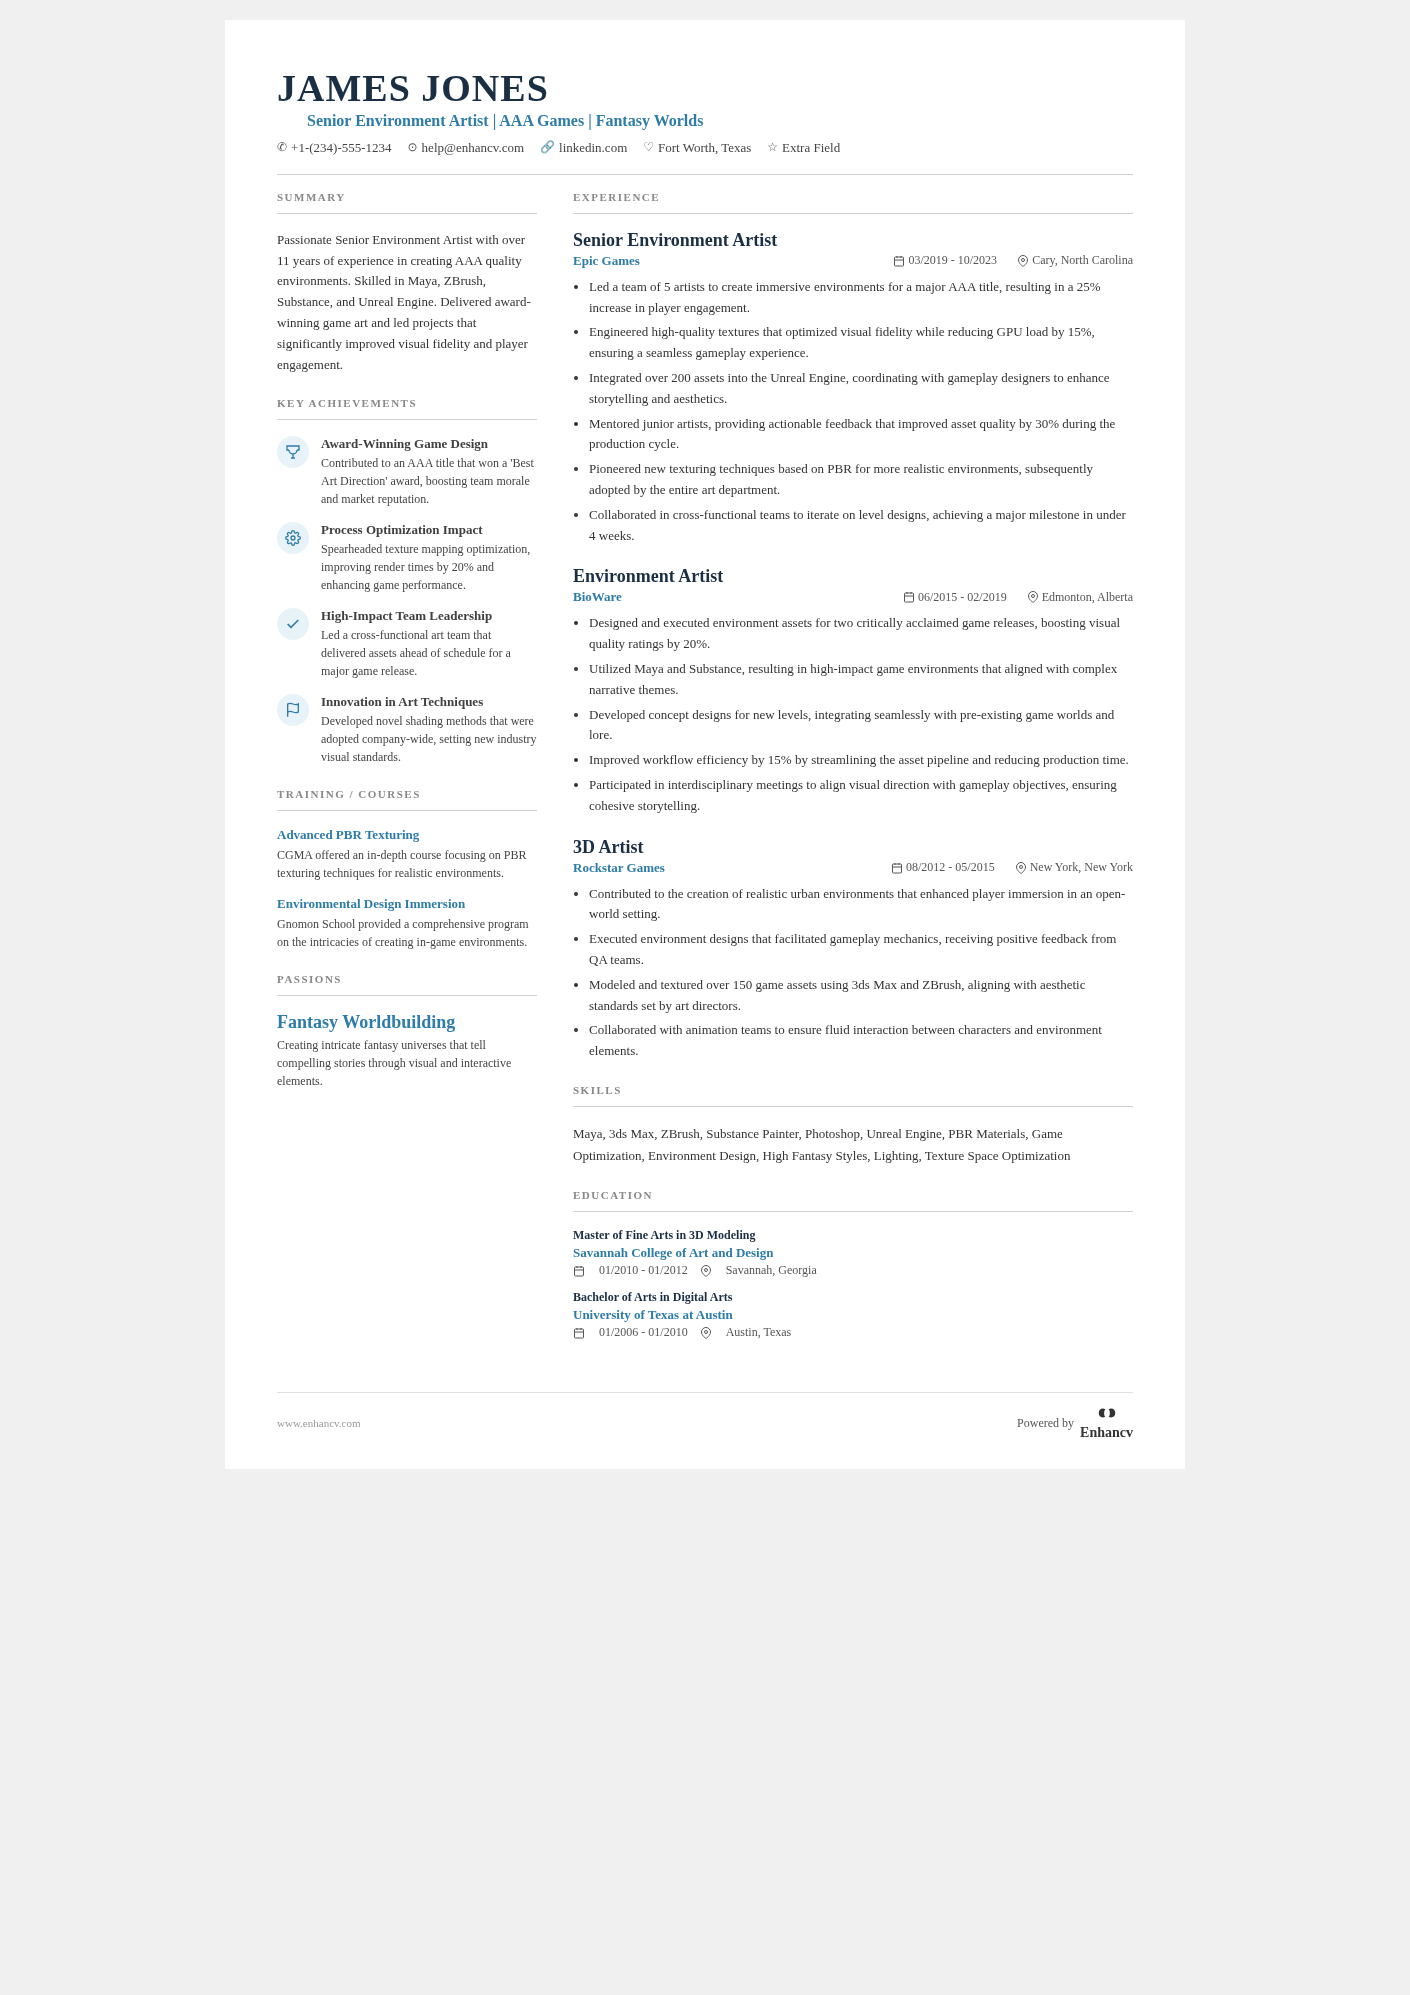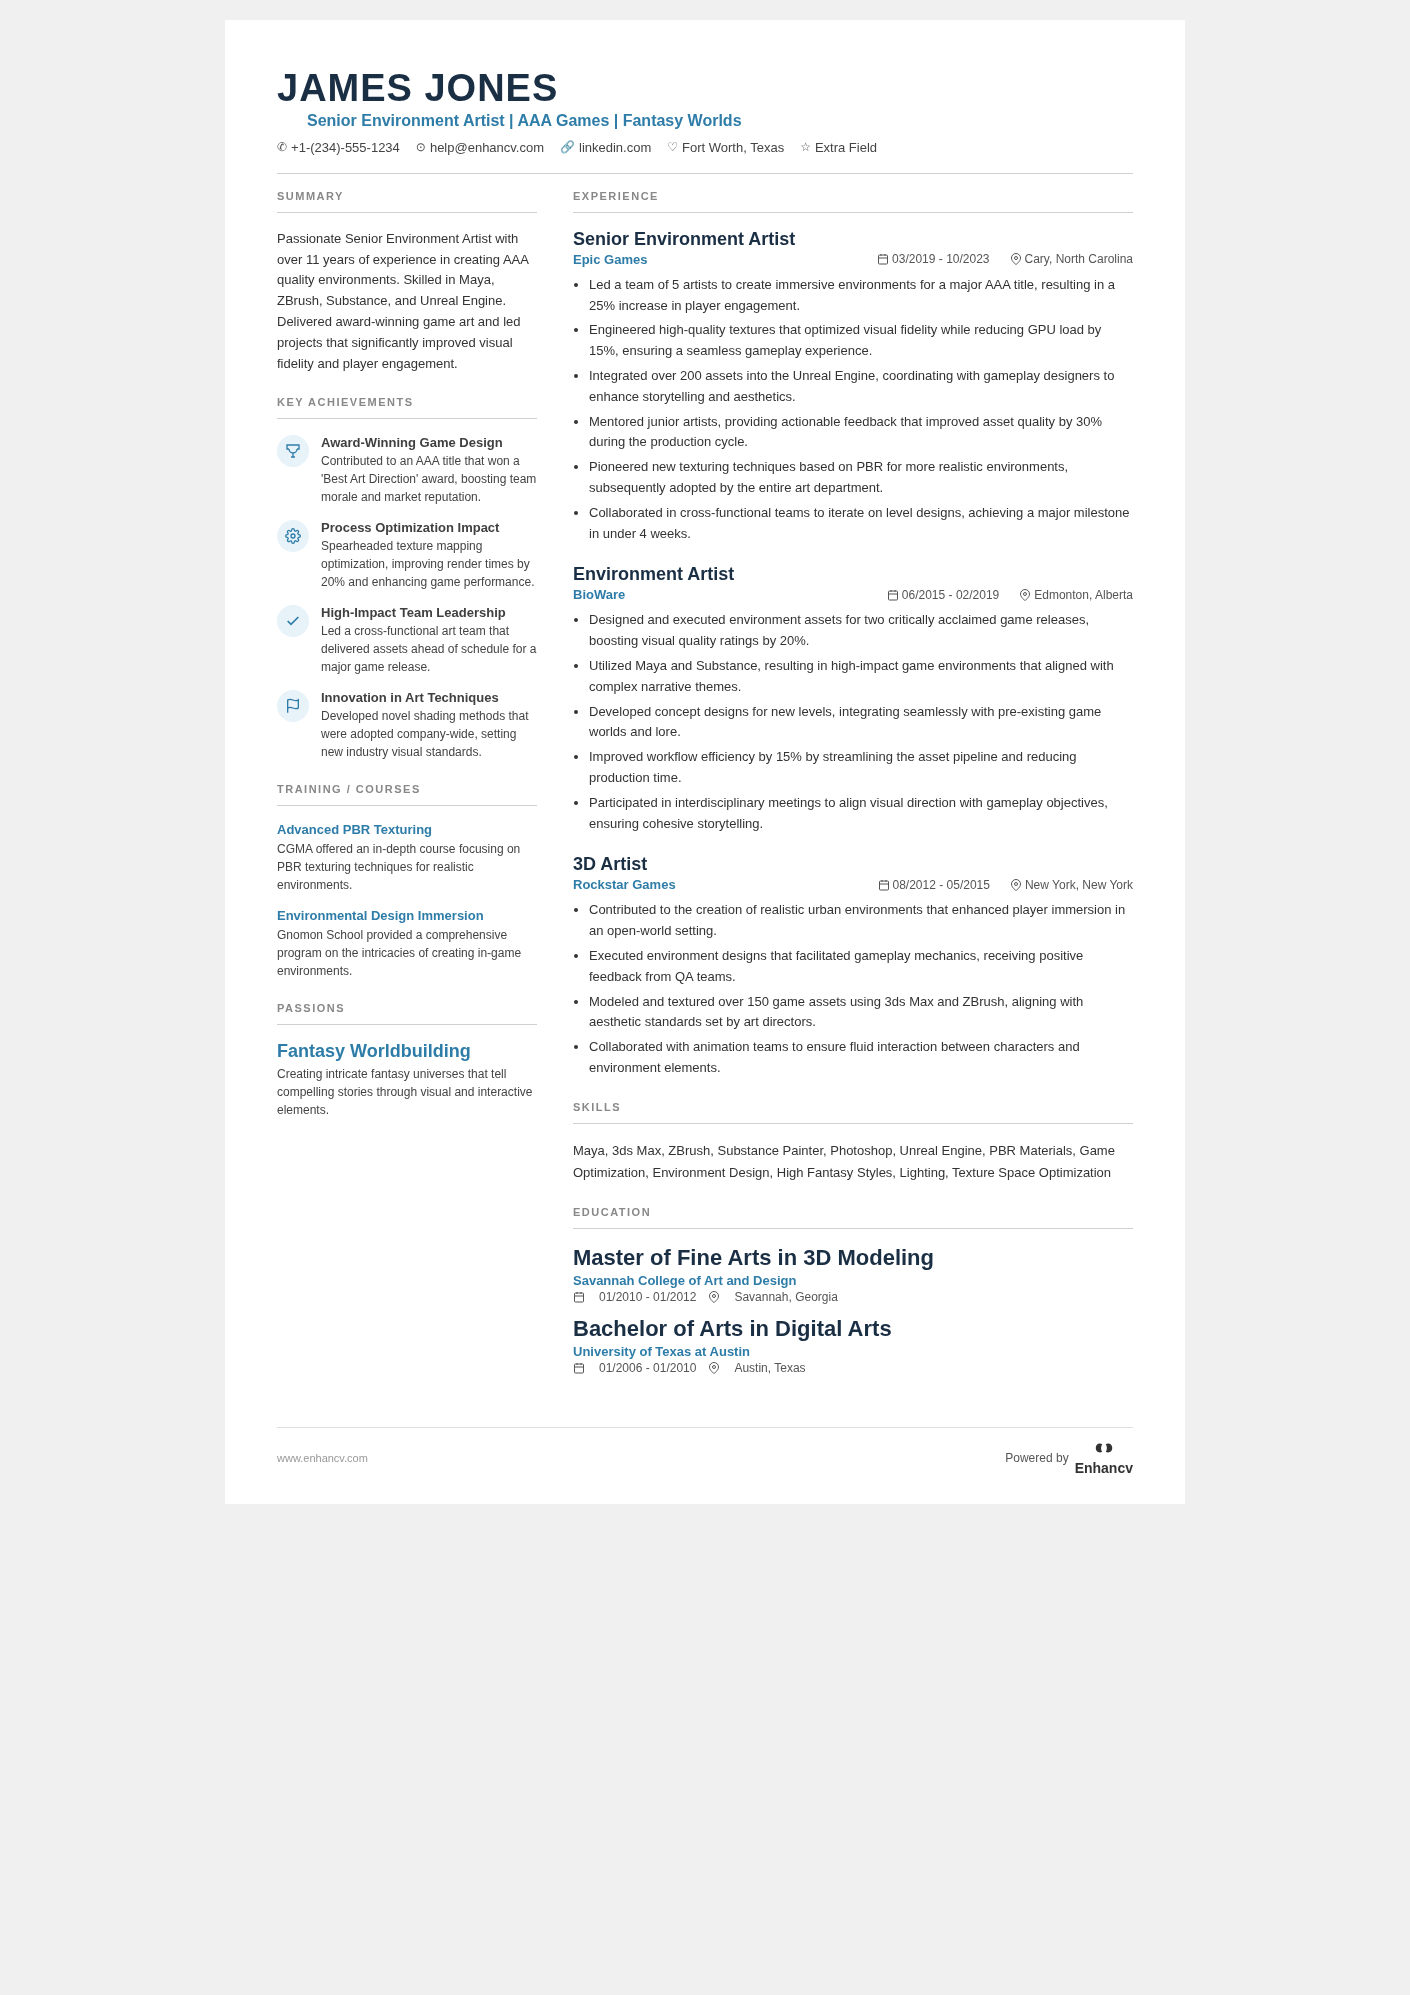--- a/index.html
+++ b/index.html
@@ -9,20 +9,21 @@
       display: flex;
       justify-content: center;
       padding: 20px;
     }
     .page {
       background: #fff;
       width: 960px;
       min-height: 1350px;
       padding: 48px 52px 28px 52px;
       position: relative;
+      font-family: Liberation Serif, serif;
     }
     .header-name {
       font-size: 38px;
       font-weight: 900;
       color: #1a2e44;
       letter-spacing: 1px;
       line-height: 1.1;
     }
     .header-title {
       font-size: 16px;
@@ -178,21 +179,21 @@
     }
     .exp-block {
       margin-bottom: 20px;
     }
     .skills-text {
       font-size: 13px;
       color: #333;
       line-height: 1.7;
     }
     .edu-degree {
-      font-size: 22px;
+      font-size: 12px;
       font-weight: 700;
       color: #1a2e44;
       margin-bottom: 2px;
     }
     .edu-school {
       font-size: 13px;
       font-weight: 600;
       color: #2e7ca8;
       margin-bottom: 2px;
     }

